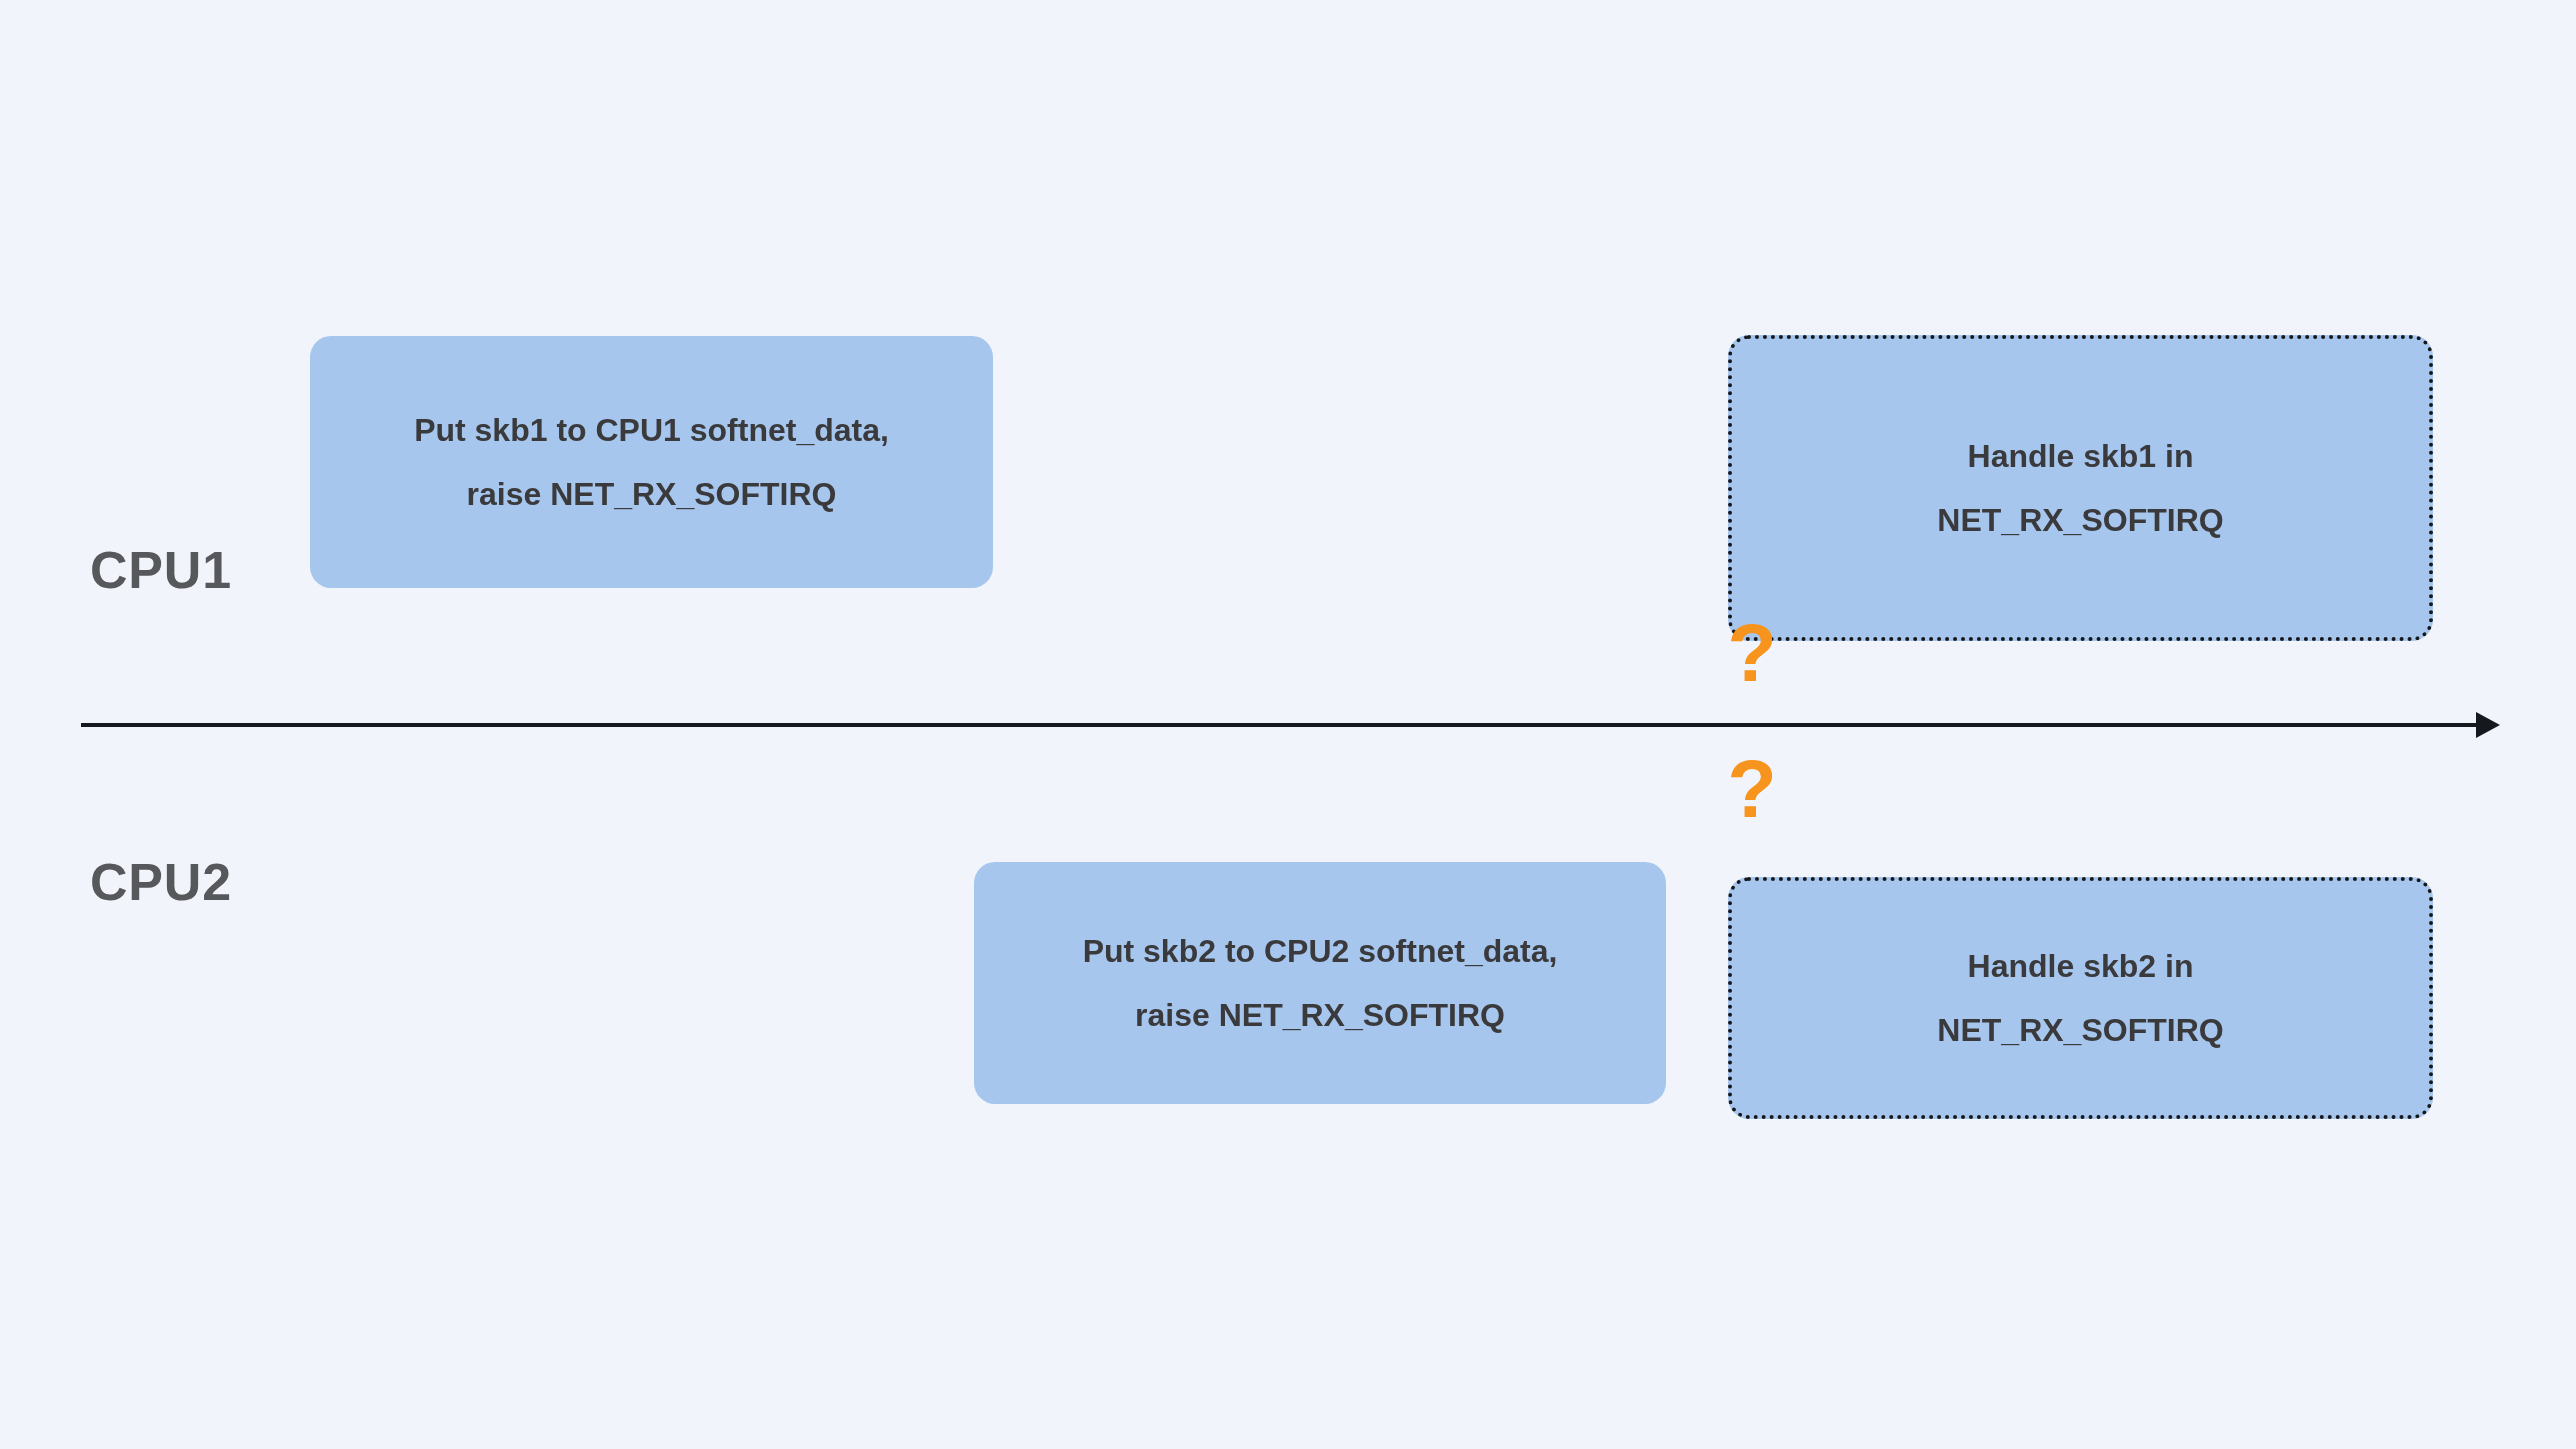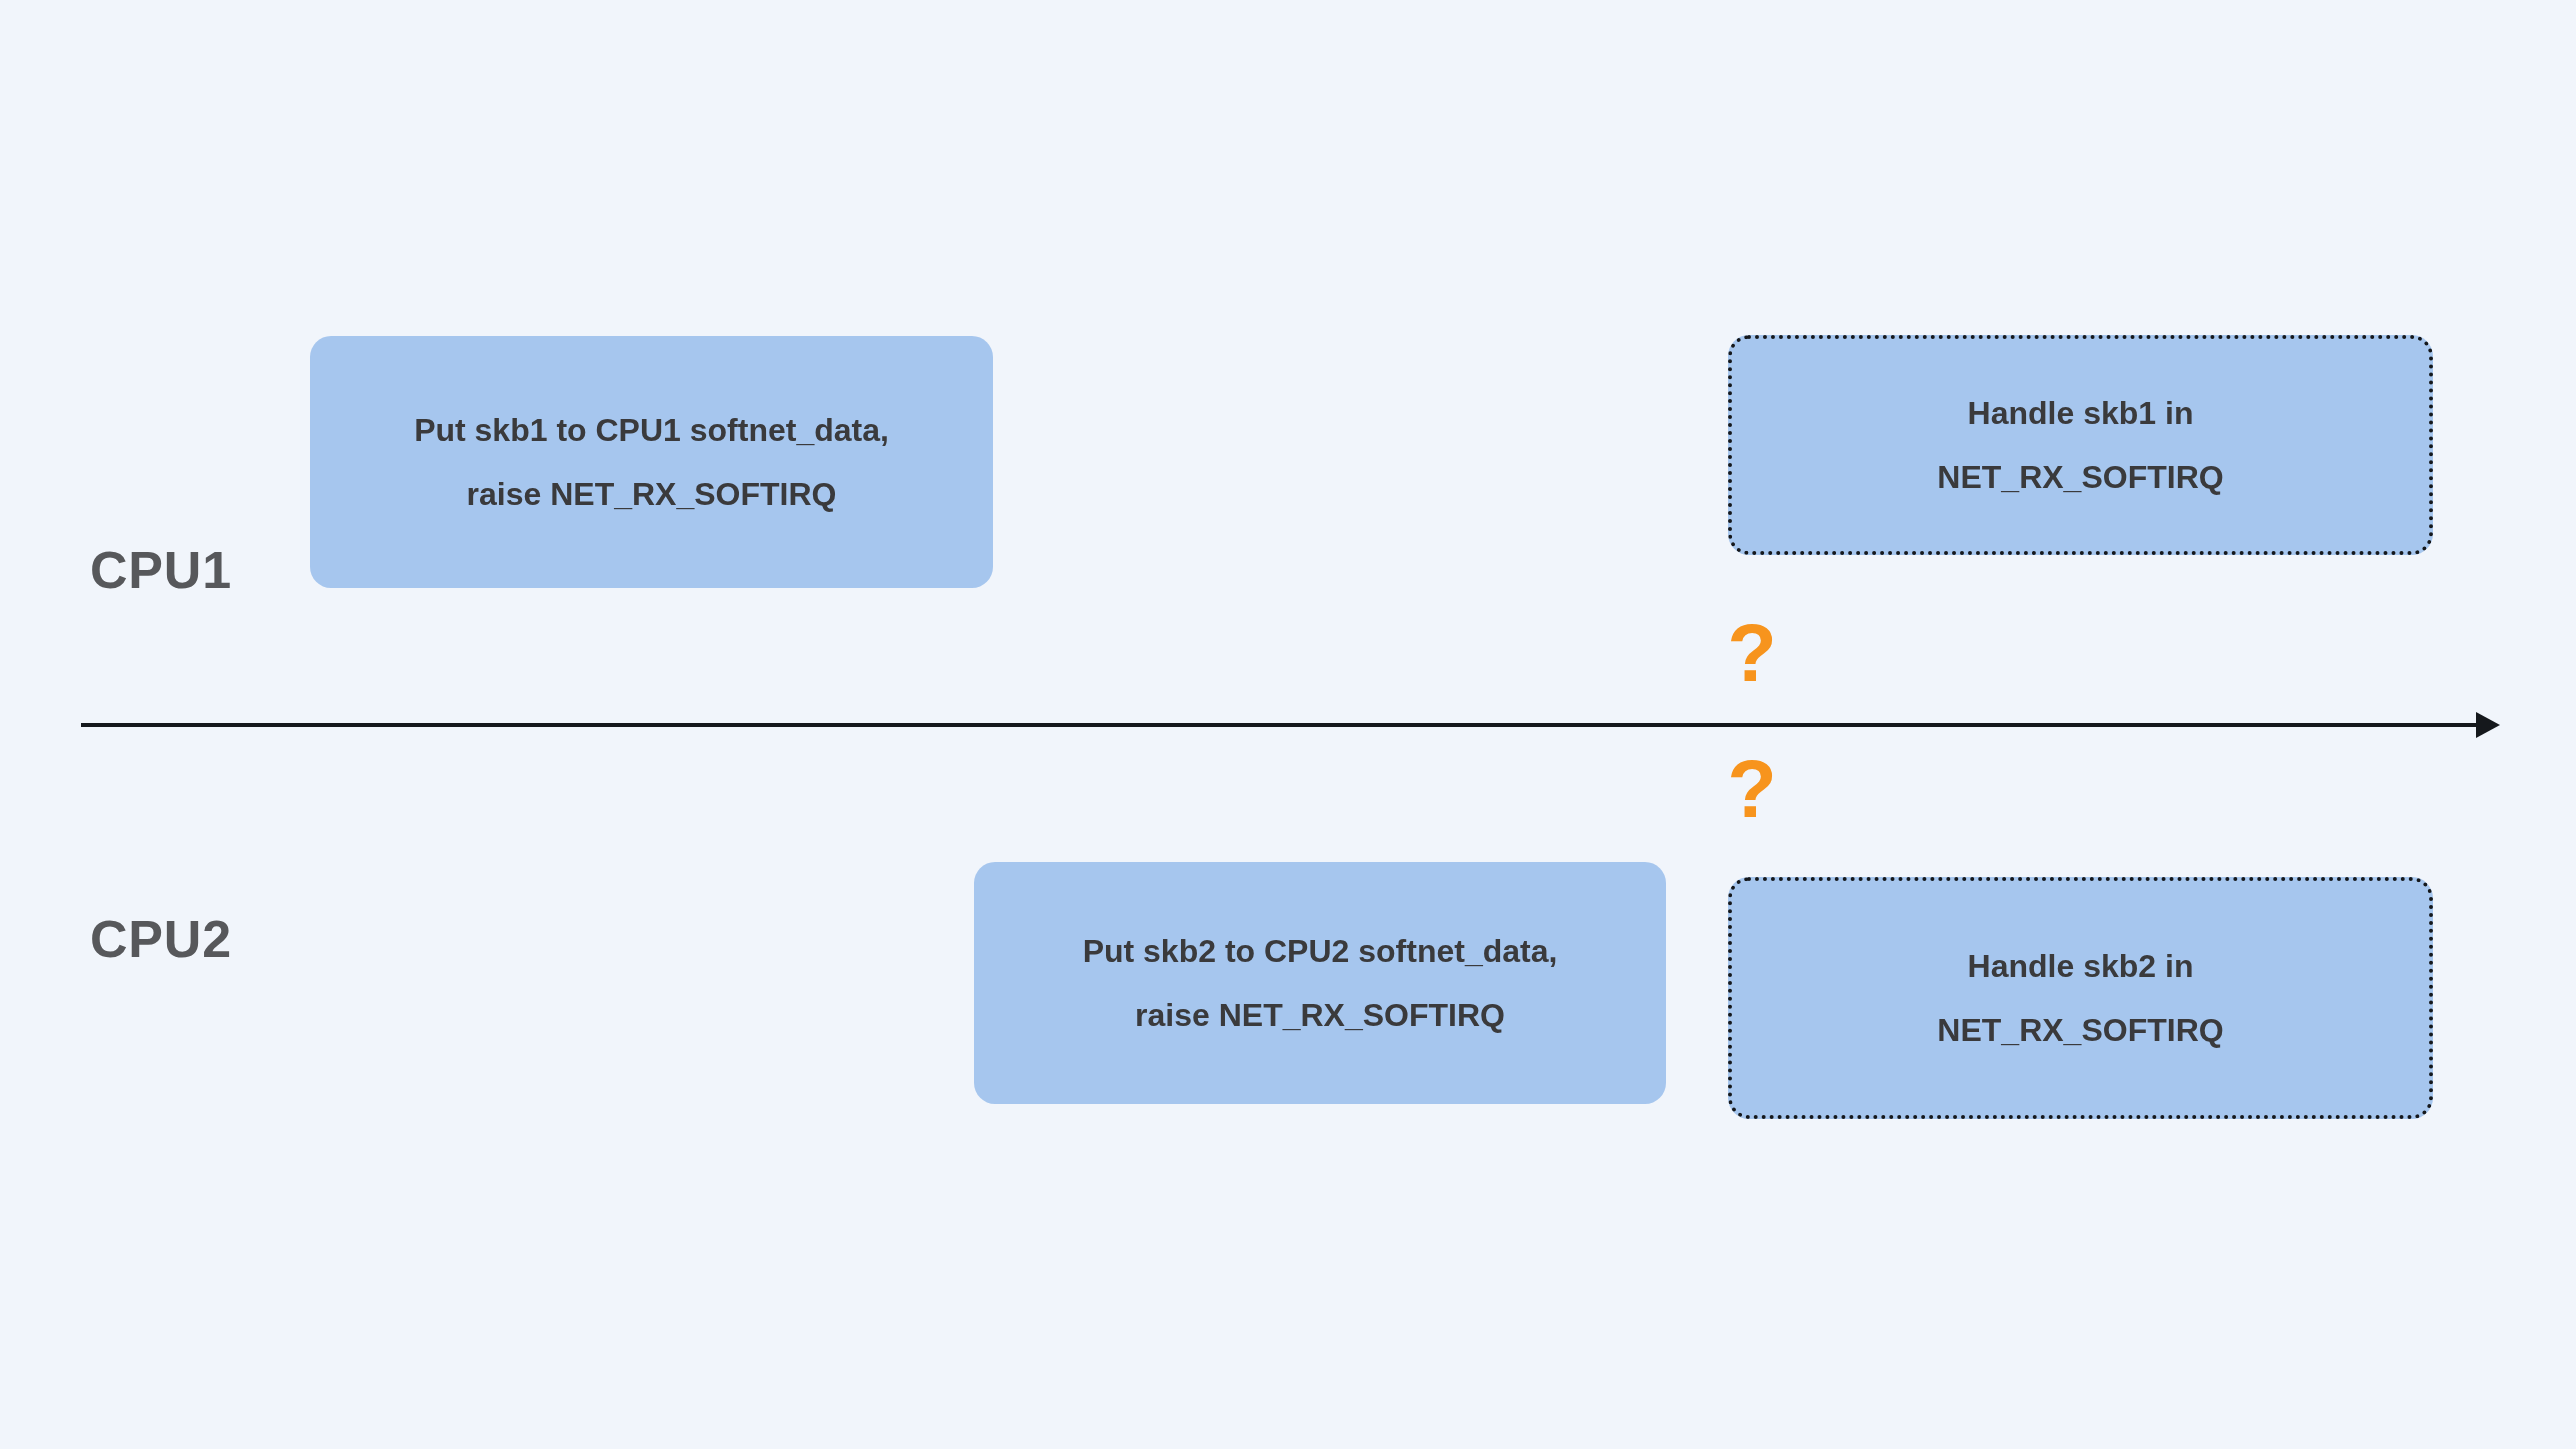--- a/index.html
+++ b/index.html
@@ -26,41 +26,41 @@
   .cpu-label {
     position: absolute;
     left: 90px;
     color: var(--color-cpu-label);
     font-size: 52px;
     font-weight: 600;
     line-height: 64px;
     letter-spacing: 0.8px;
   }
   .cpu-label.cpu1 { top: 538px; }
-  .cpu-label.cpu2 { top: 907px; }
+  .cpu-label.cpu2 { top: 850px; }
 
   .event-box {
     position: absolute;
     background: var(--color-box-fill);
     border-radius: 21px;
     display: flex;
     flex-direction: column;
     align-items: center;
     justify-content: center;
     text-align: center;
     color: var(--color-box-text);
     font-size: 32px;
     font-weight: bold;
     line-height: 64px;
   }
   .event-box.dotted {
     border: 4px dotted var(--color-line);
   }
   .box-put-skb1   { left: 310px;  top: 336px;  width: 683px; height: 252px; }
-  .box-handle-skb1{ left: 1728px; top: 335px;  width: 705px; height: 220px; text-align: right; }
+  .box-handle-skb1{ left: 1728px; top: 335px;  width: 705px; height: 306px; text-align: right; }
   .box-put-skb2   { left: 974px; top: 862px; width: 692px; height: 242px; }
   .box-handle-skb2{ left: 1728px; top: 877px; width: 705px; height: 242px; }
 
   .timeline-shaft {
     position: absolute;
     left: 81px;
     top: 723px;
     width: 2399px;
     height: 4px;
     background: var(--color-line);

